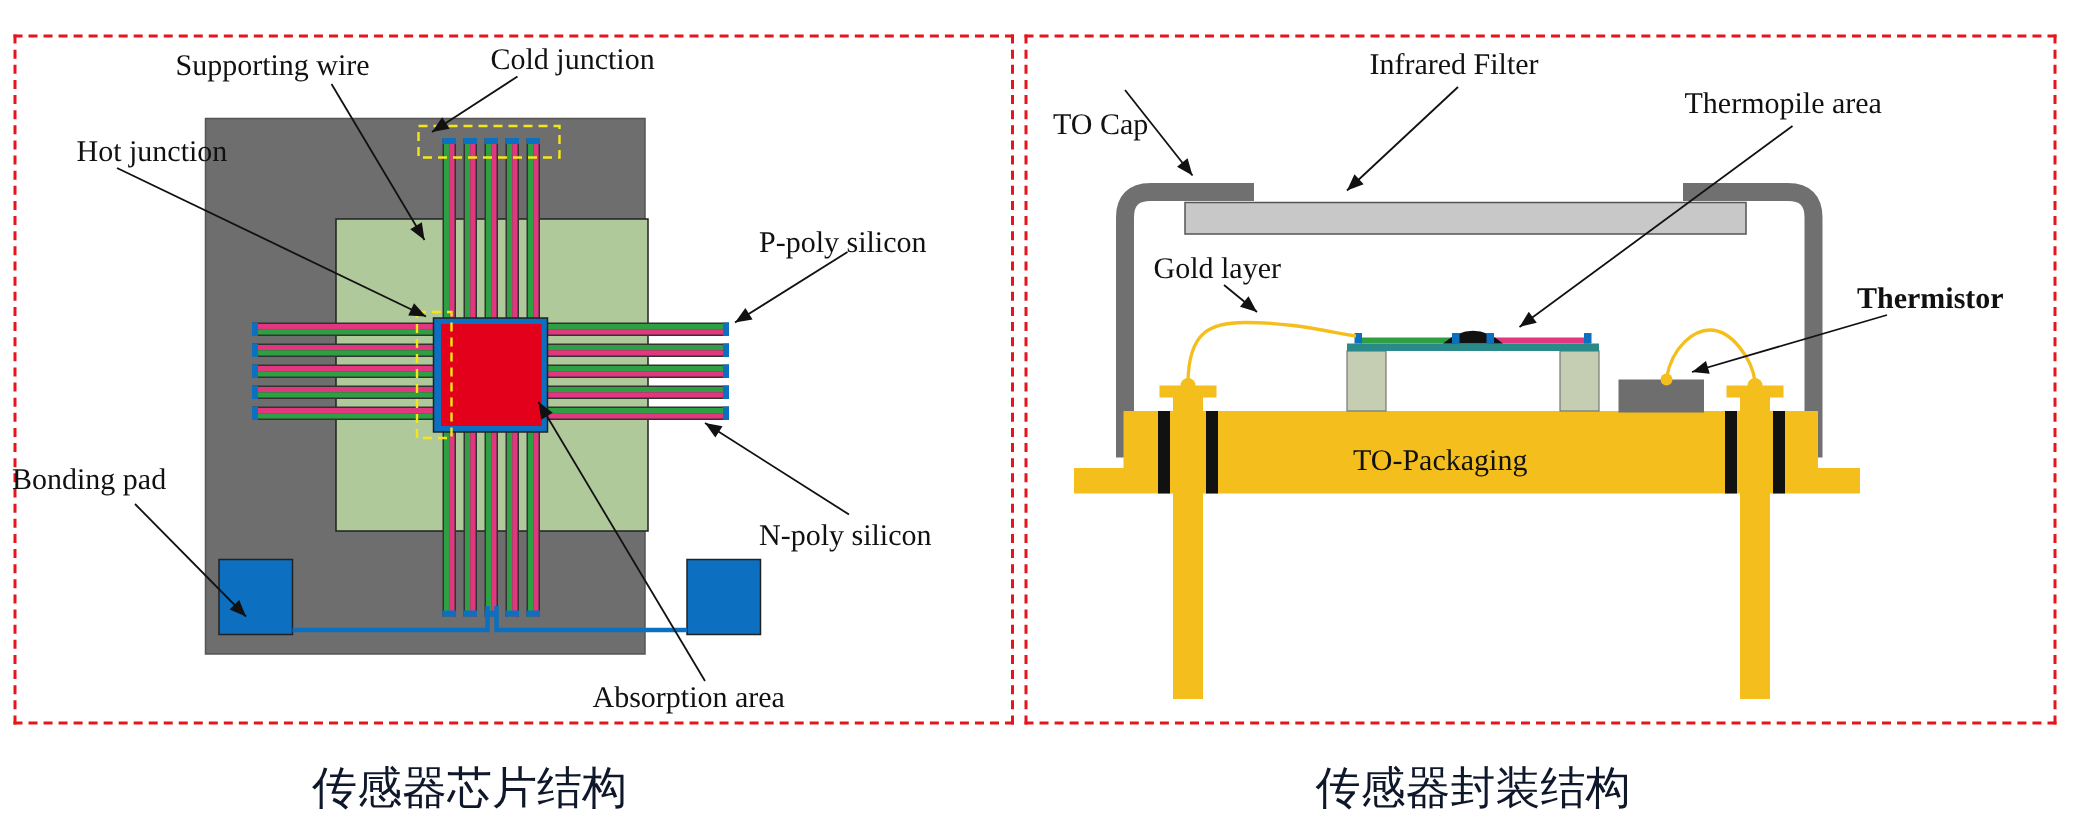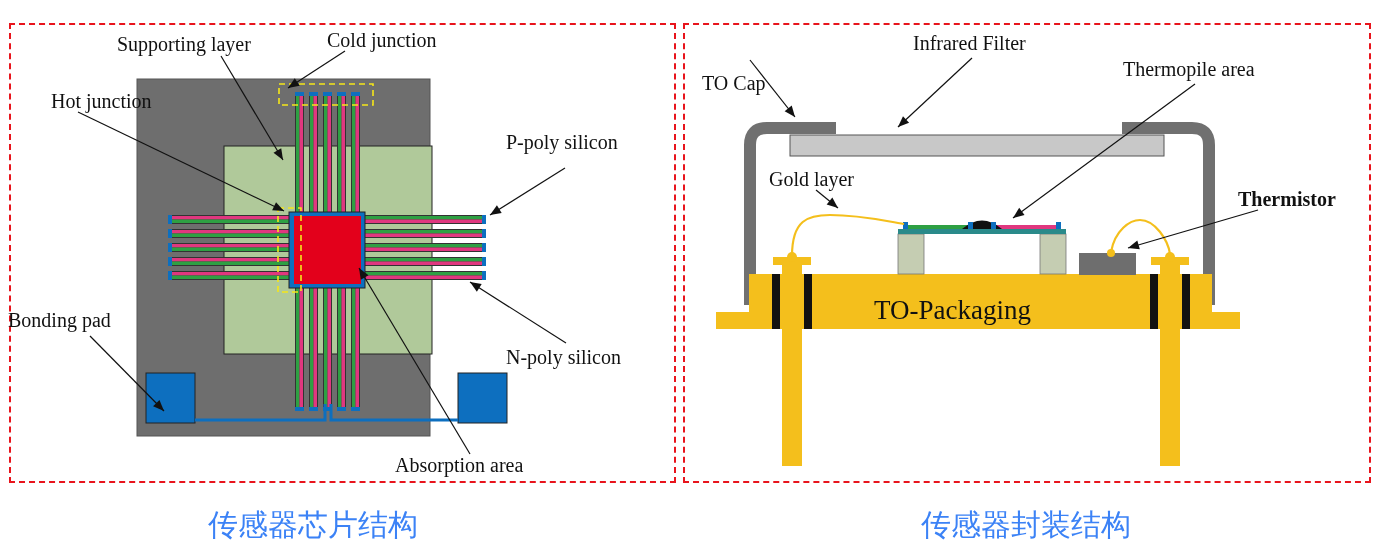--- a/index.html
+++ b/index.html
@@ -2,21 +2,21 @@
 <html><head>
 <meta charset="utf-8">
 <style>
   html, body { margin: 0; padding: 0; background: #ffffff; }
   body { width: 1387px; height: 560px; position: relative; overflow: hidden; font-family: "Liberation Serif", serif; }
   .panel { position: absolute; box-sizing: border-box; border: 2px dashed #e8141c; }
   #panel-left { left: 9px; top: 23px; width: 667px; height: 460px; }
   #panel-right { left: 683px; top: 23px; width: 688px; height: 460px; }
   svg { position: absolute; left: 0; top: 0; overflow: visible; }
   .lbl { position: absolute; font-family: "Liberation Serif", serif; font-size: 20px; color: #111; white-space: nowrap; line-height: 1; }
-  .caption { position: absolute; top: 505px; font-family: "DejaVu Sans", sans-serif; font-size: 30px; color: #3b82f6; white-space: nowrap; }
+  .caption { position: absolute; top: 505px; font-family: "DejaVu Sans", sans-serif; font-size: 30px; color: #0f172a; white-space: nowrap; }
 </style>
 </head>
 <body>
 
 <div id="panel-left" class="panel"></div>
 <svg id="chip-svg" width="1387" height="560">
     <rect x="137" y="79" width="293" height="357" fill="#6e6e6e" stroke="#555" stroke-width="1"></rect>
     <rect x="224" y="146" width="208" height="208" fill="#b0c99a" stroke="#222" stroke-width="1"></rect>
     <rect x="295" y="92" width="9" height="124" fill="#333"></rect>
     <rect x="296" y="92" width="3.5" height="124" fill="#2ea043"></rect>
@@ -115,24 +115,24 @@
     <line x1="565" y1="168" x2="490" y2="215" stroke="#111" stroke-width="1.2"></line>
     <polygon points="490,215 496.93142907061304,205.3457112618764 501.71055620487436,212.97197796548485" fill="#111"></polygon>
     <line x1="90" y1="336" x2="164" y2="411" stroke="#111" stroke-width="1.2"></line>
     <polygon points="164,411 153.07093796791418,406.3303530006199 159.4774658634052,400.0092454770687" fill="#111"></polygon>
     <line x1="566" y1="343" x2="470" y2="282" stroke="#111" stroke-width="1.2"></line>
     <polygon points="470,282 481.6976356414937,284.1012663797948 476.8708773046429,291.69747622139613" fill="#111"></polygon>
     <line x1="470" y1="454" x2="359" y2="268" stroke="#111" stroke-width="1.2"></line>
     <polygon points="359,268 368.5012392298045,275.13977962531226 360.77282597873904,279.75189721062554" fill="#111"></polygon>
   </svg>
 
-<div class="lbl" style="left:117px;top:34px;">Supporting layer</div>
+<div class="lbl" style="left:117px;top:34px;">Supporting wire</div>
 <div class="lbl" style="left:327px;top:30px;">Cold junction</div>
 <div class="lbl" style="left:18px;top:91px;margin-left:33px;">Hot junction</div>
-<div class="lbl" style="left:506px;top:132px;">P-poly silicon</div>
+<div class="lbl" style="left:506px;top:152px;">P-poly silicon</div>
 <div class="lbl" style="left:8px;top:310px;">Bonding pad</div>
 <div class="lbl" style="left:506px;top:347px;">N-poly silicon</div>
 <div class="lbl" style="left:395px;top:455px;">Absorption area</div>
 
 <div id="panel-right" class="panel"></div>
 <svg id="pkg-svg" width="1387" height="560">
     <path d="M750,305 L750,145 Q750,128 767,128 L836,128" fill="none" stroke="#707070" stroke-width="12"></path>
     <path d="M1209,305 L1209,145 Q1209,128 1192,128 L1122,128" fill="none" stroke="#707070" stroke-width="12"></path>
     <rect x="790" y="135" width="374" height="21" fill="#c8c8c8" stroke="#555" stroke-width="1"></rect>
     <rect x="749" y="274" width="463" height="38" fill="#f4bf1c"></rect>
@@ -171,16 +171,16 @@
     <polygon points="838,208 826.6368996526058,204.51719215358506 832.3360397649211,197.55157646075517" fill="#111"></polygon>
     <line x1="1258" y1="210" x2="1128" y2="248" stroke="#111" stroke-width="1.2"></line>
     <polygon points="1128,248 1137.2956274392723,240.5945080845194 1139.8207303655877,249.23301809559845" fill="#111"></polygon>
   </svg>
 
 <div class="lbl" style="left:702px;top:37px;margin-top:36px;">TO Cap</div>
 <div class="lbl" style="left:913px;top:33px;">Infrared Filter</div>
 <div class="lbl" style="left:1123px;top:59px;">Thermopile area</div>
 <div class="lbl" style="left:769px;top:169px;">Gold layer</div>
 <div class="lbl" style="left:1238px;top:189px;font-weight:bold;">Thermistor</div>
-<div class="lbl" style="left:874px;top:297px;font-size:27px;">TO-Packaging</div>
+<div class="lbl" style="left:902px;top:297px;font-size:20px;">TO-Packaging</div>
 
 <div class="caption" style="left:208px;">传感器芯片结构</div>
-<div class="caption" style="left:921px;">传感器封装结构</div>
+<div class="caption" style="left:877px;">传感器封装结构</div>
 
 </body></html>

